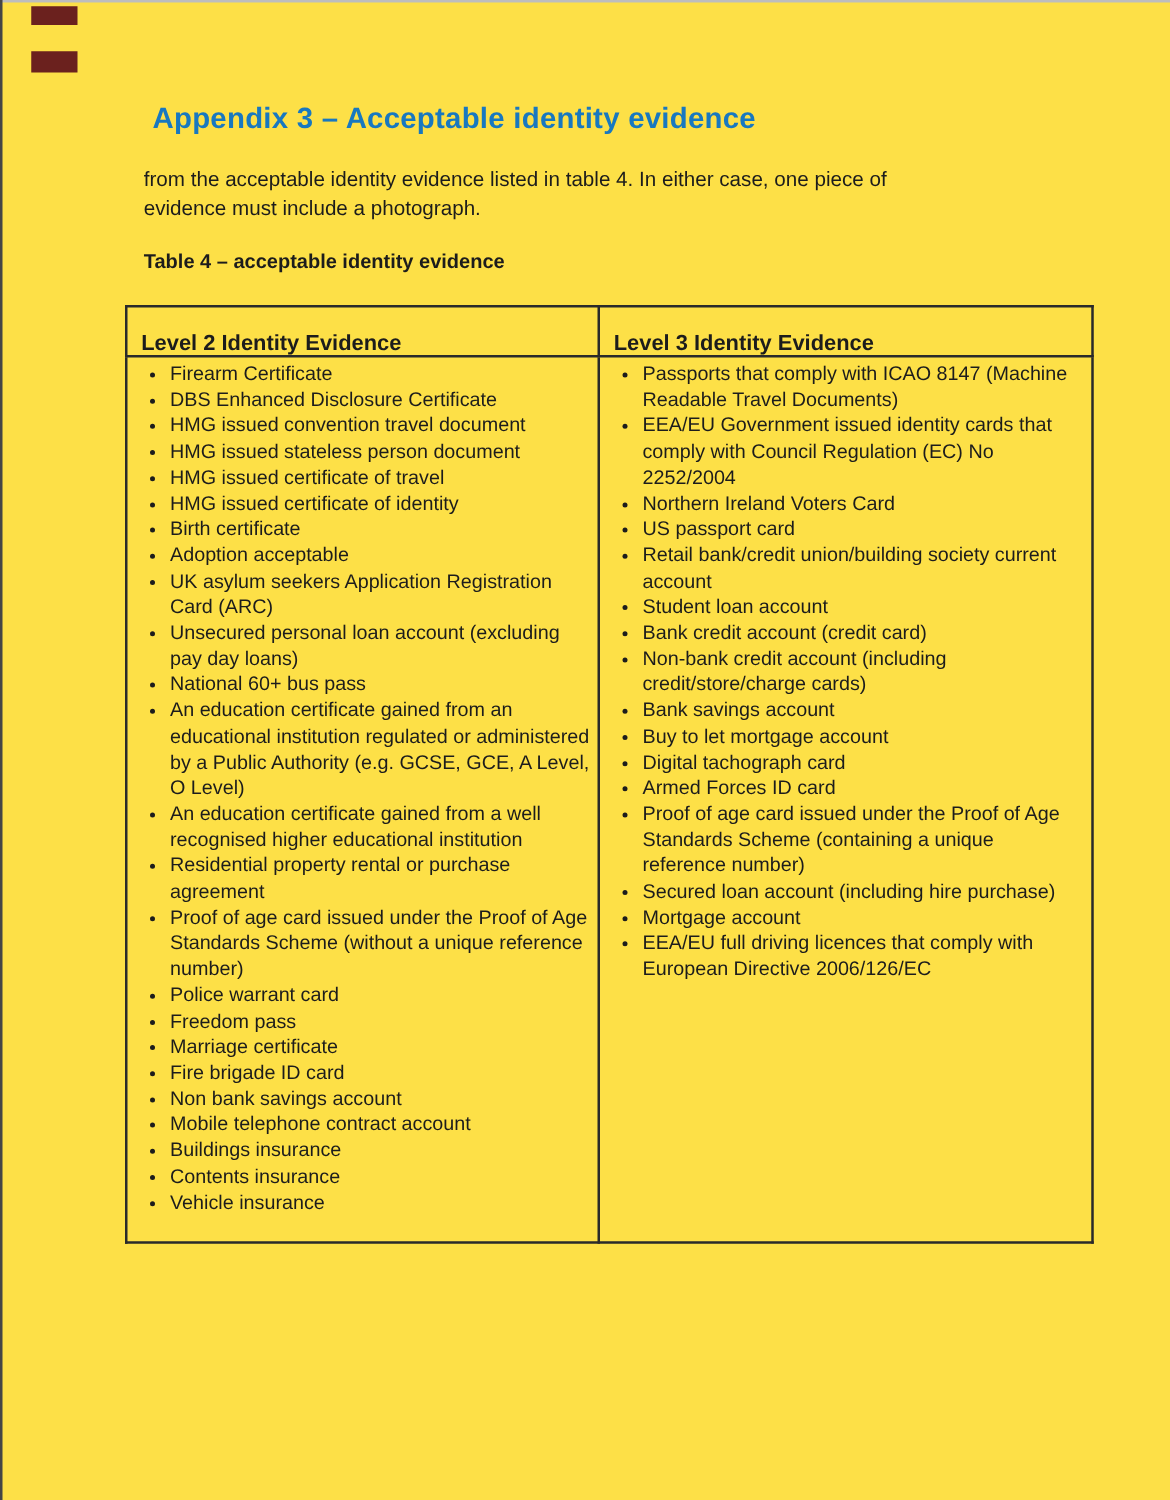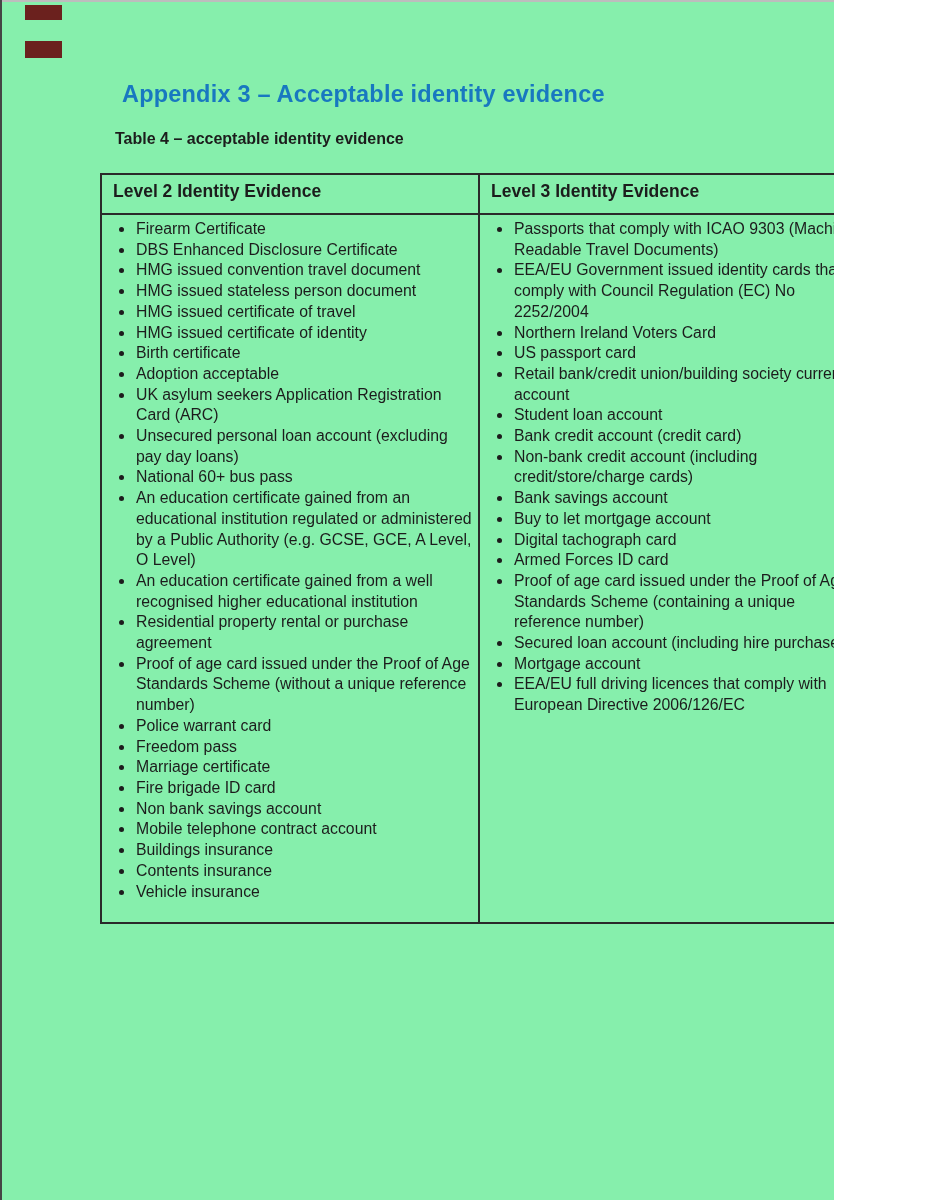--- a/index.html
+++ b/index.html
@@ -12,23 +12,23 @@
   }
   *{box-sizing:border-box;}
   html,body{margin:0;padding:0;background:#ffffff;}
   body{
     font-family:"Liberation Sans","DejaVu Sans",sans-serif;
     color:var(--text);
     -webkit-font-smoothing:antialiased;
   }
   .page{
     position:relative;
-    width:834px;
+    width:936px;
     height:1200px;
-    background:#86efac;
+    background:#fde047;
     overflow:hidden;
   }
   .top-edge{
     position:absolute;top:0;left:0;width:936px;height:2px;
     background:var(--top-edge);
   }
   .left-edge{
     position:absolute;top:0;left:0;width:2px;height:1200px;
     background:var(--page-edge);
   }
@@ -82,21 +82,21 @@
     width:773px;
     table-layout:fixed;
   }
   table.evidence, table.evidence th, table.evidence td{
     border:2px solid var(--table-border);
   }
   table.evidence th{
     height:40px;
     vertical-align:bottom;
     text-align:left;
-    padding:0 4px 12px 11px;
+    padding:0 4px 0 11px;
     font-size:17.5px;
     font-weight:bold;
     line-height:20px;
   }
   table.evidence td{
     vertical-align:top;
     padding:4px 0 20px 0;
   }
   td.col-l2{width:378px;}
   td.col-l3{width:395px;}
@@ -117,20 +117,22 @@
   <div class="top-edge"></div>
   <div class="left-edge"></div>
   <div class="artifact a1"></div>
   <div class="artifact a2"></div>
 
   <div class="content">
     <h1 class="doc-title">Appendix 3 – Acceptable identity evidence</h1>
 
 
 
+    <p class="body-para">from the acceptable identity evidence listed in table 4. In either case, one piece of
+evidence must include a photograph.</p>
 
     <p class="table-caption">Table 4 – acceptable identity evidence</p>
 
     <table class="evidence">
       <colgroup>
         <col style="width:378px">
         <col style="width:395px">
       </colgroup>
       <thead>
         <tr>
@@ -163,21 +165,21 @@
                 <li>Fire brigade ID card</li>
                 <li>Non bank savings account</li>
                 <li>Mobile telephone contract account</li>
                 <li>Buildings insurance</li>
                 <li>Contents insurance</li>
                 <li>Vehicle insurance</li>
               </ul>
           </td>
           <td class="col-l3">
             <ul class="evidence-list">
-                <li>Passports that comply with ICAO 9303 (Machine Readable Travel Documents)</li>
+                <li>Passports that comply with ICAO 8147 (Machine Readable Travel Documents)</li>
                 <li>EEA/EU Government issued identity cards that comply with Council Regulation (EC) No 2252/2004</li>
                 <li>Northern Ireland Voters Card</li>
                 <li>US passport card</li>
                 <li>Retail bank/credit union/building society current account</li>
                 <li>Student loan account</li>
                 <li>Bank credit account (credit card)</li>
                 <li>Non-bank credit account (including credit/store/charge cards)</li>
                 <li>Bank savings account</li>
                 <li>Buy to let mortgage account</li>
                 <li>Digital tachograph card</li>

